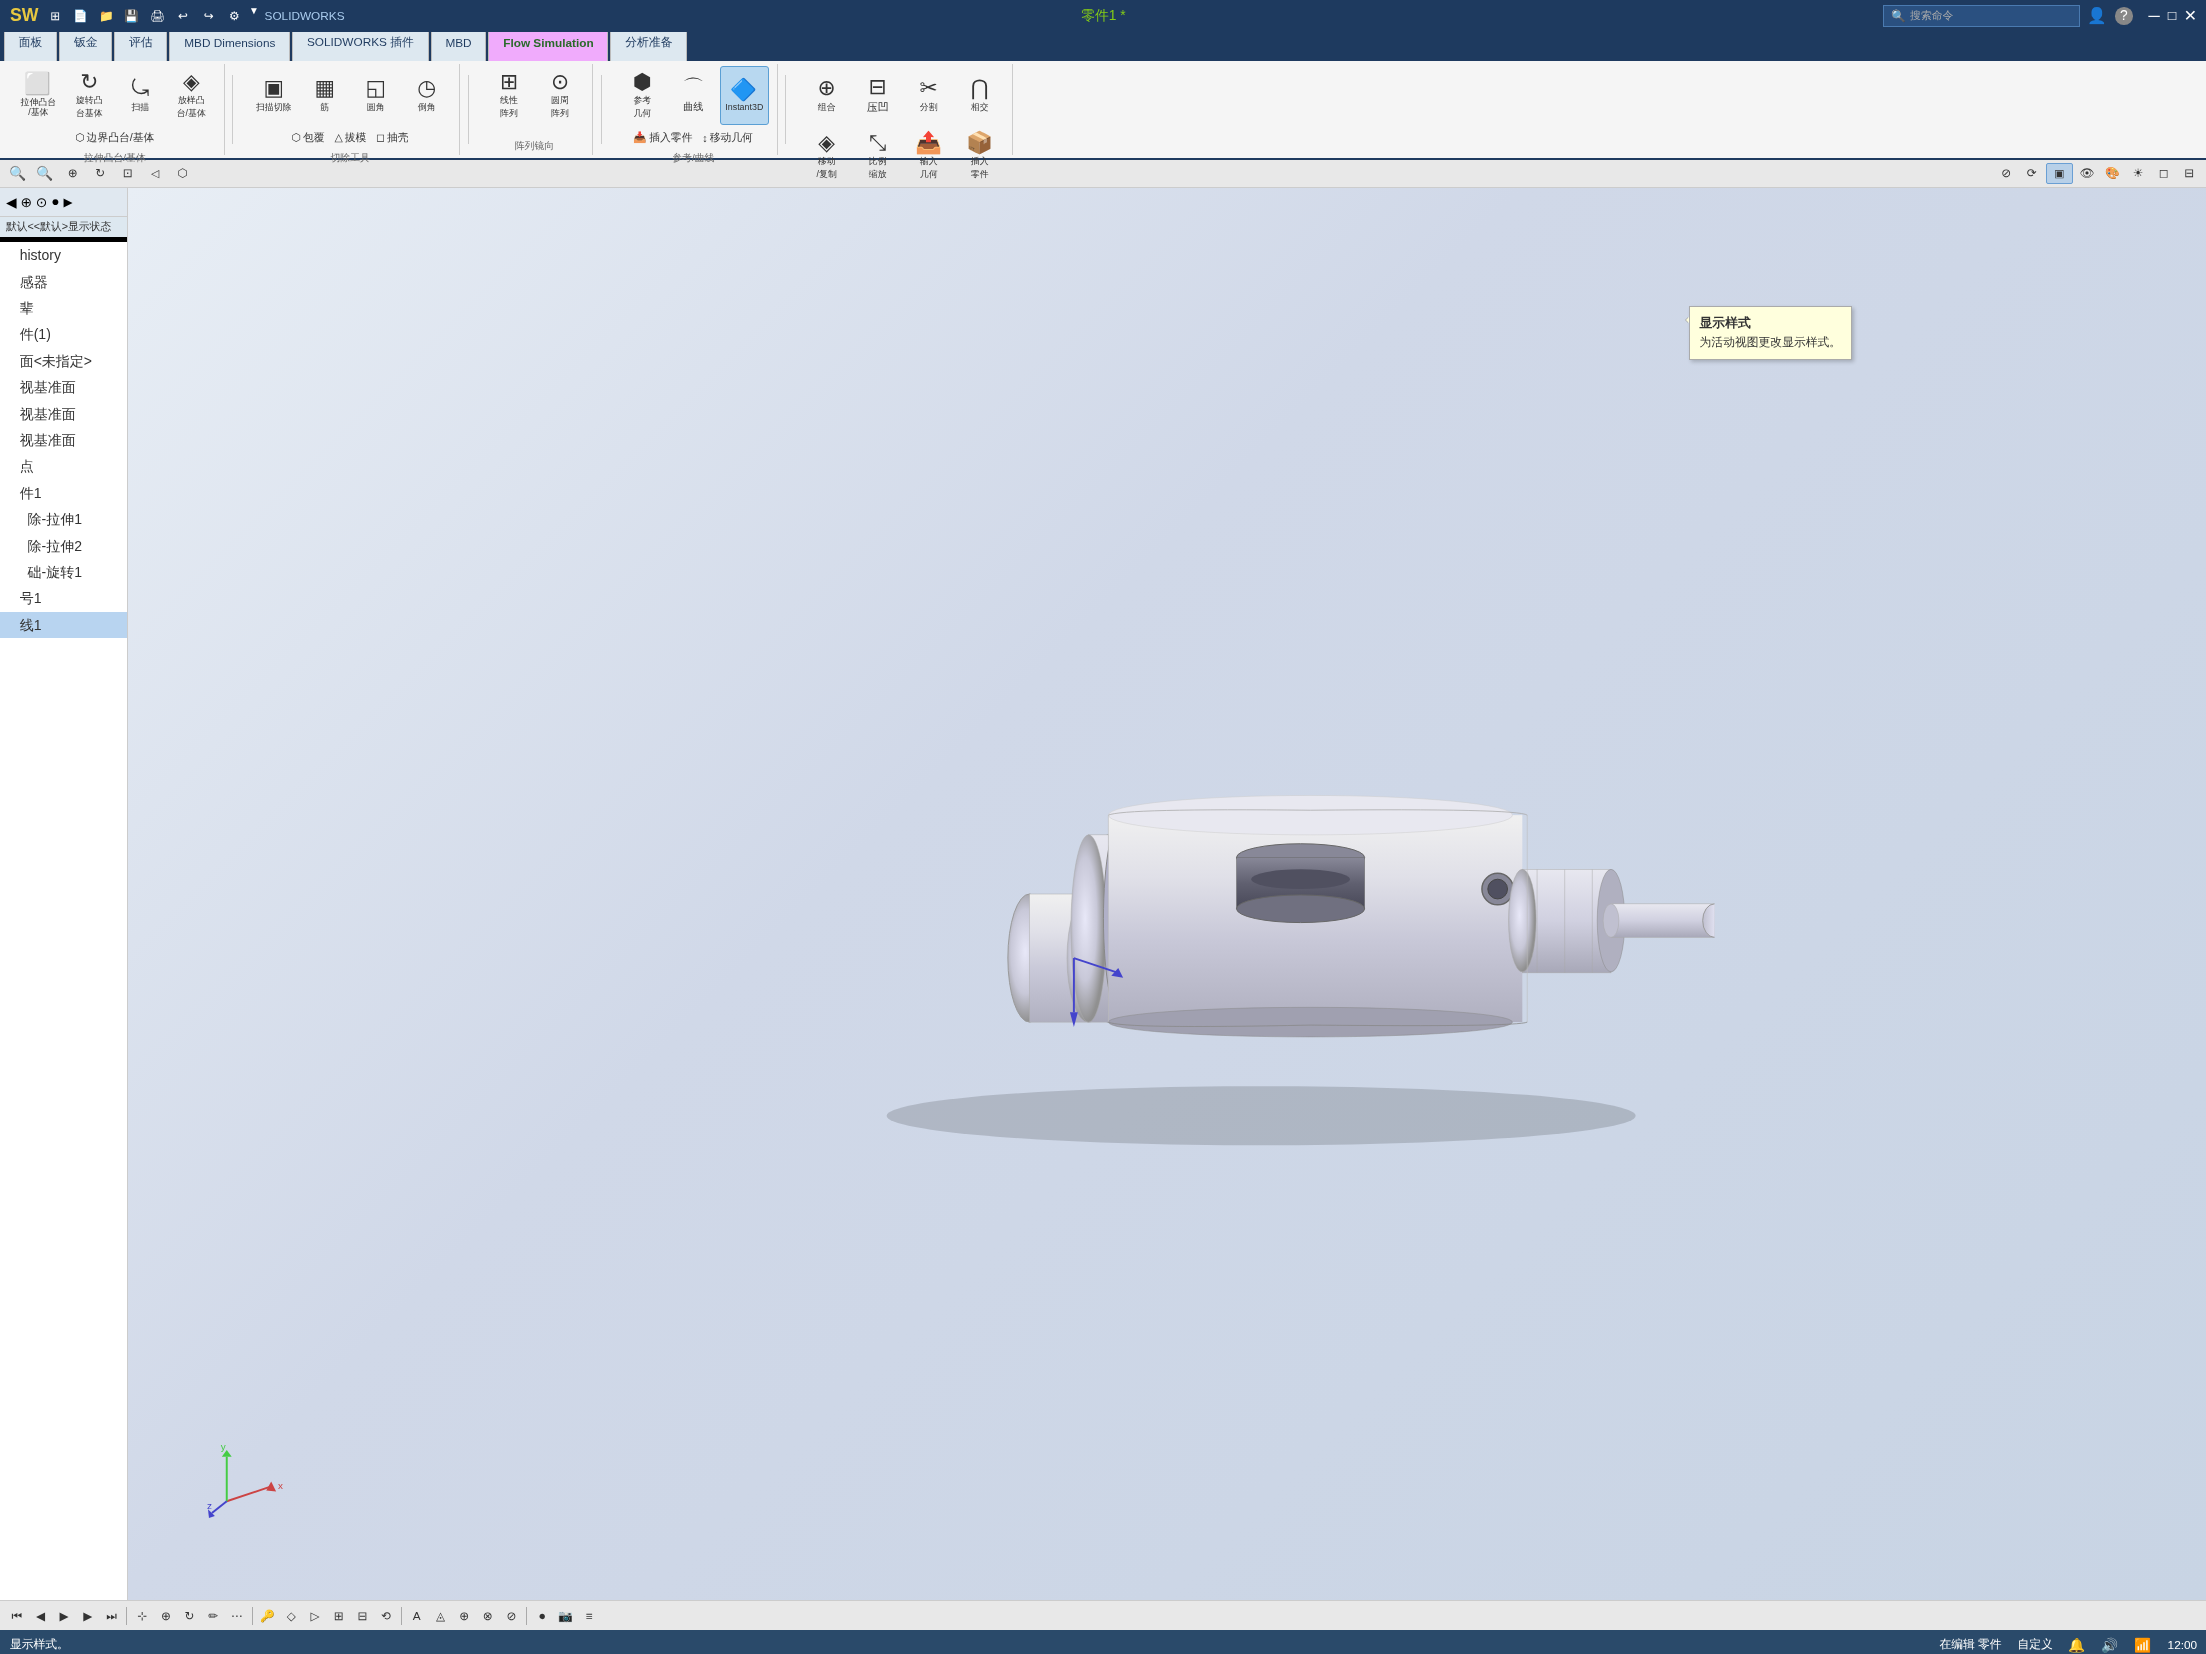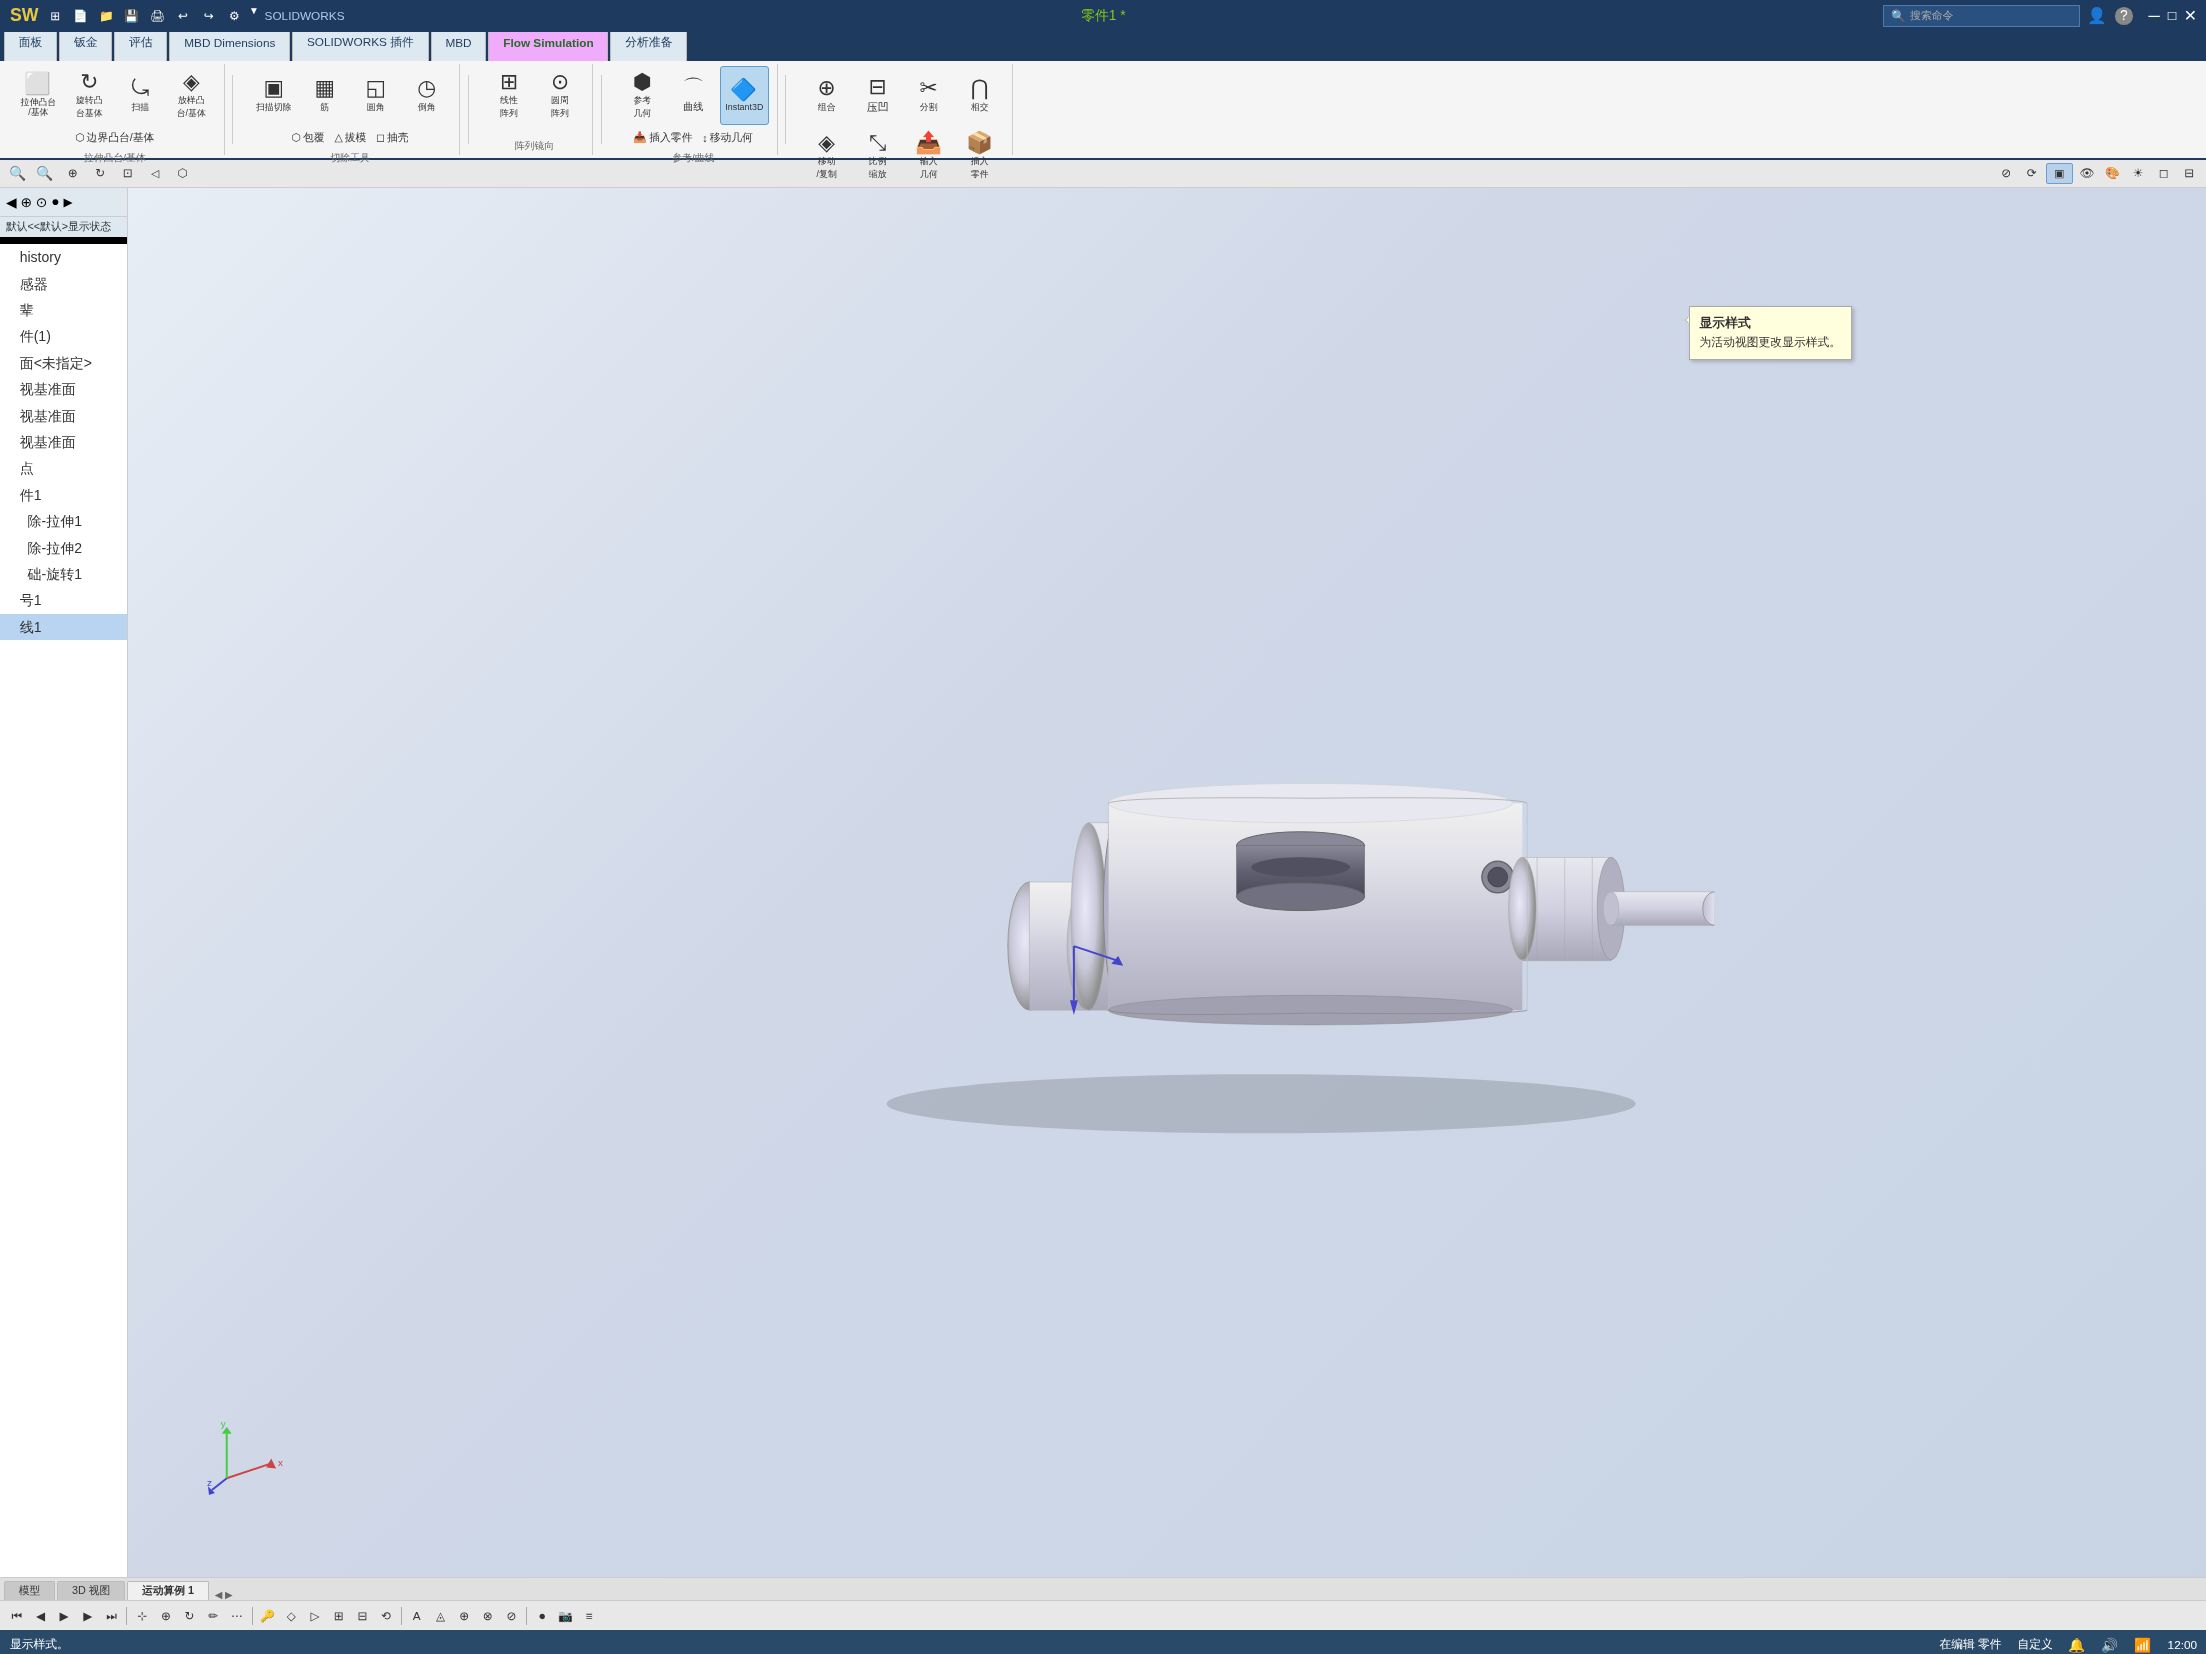--- a/index.html
+++ b/index.html
@@ -167,21 +167,21 @@
       background: white;
       border-right: 1px solid #ccc;
       overflow-y: auto;
       font-size: 11.8px;
     }
     .sidebar-header {
       background: #dde8f0;
       padding: 3px 5.9px;
       font-size: 10.8px;
       color: #333;
-      border-bottom: 7px solid #000000;
+      border-bottom: 5px solid #000000;
     }
     .sidebar-item {
       padding: 2px 7.9px 2px 11.8px;
       cursor: pointer;
       color: #333;
       font-size: 14px;
       line-height: 1.6;
     }
     .sidebar-item.selected { background: #b8d4f0; }
     .sidebar-item.indent1 { padding-left: 19.7px; }
@@ -728,26 +728,20 @@
       </div>
 
       <div class="tooltip-box">
         <div class="tooltip-title">显示样式</div>
         <div>为活动视图更改显示样式。</div>
       </div>
 
     </div>
   </div>
 
-  <div id="bottom-tabs">
-    <div class="bottom-tab">模型</div>
-    <div class="bottom-tab">3D 视图</div>
-    <div class="bottom-tab active">运动算例 1</div>
-    <span style="margin-left:3.9px;font-size:9.9px;color:#666;">◀ ▶</span>
-  </div>
 
   <div id="bottom-toolbar">
     <div class="btm-btn">⏮</div>
     <div class="btm-btn">◀</div>
     <div class="btm-btn">▶</div>
     <div class="btm-btn">▶</div>
     <div class="btm-btn">⏭</div>
     <div class="btm-separator"></div>
     <div class="btm-btn">⊹</div>
     <div class="btm-btn">⊕</div>

